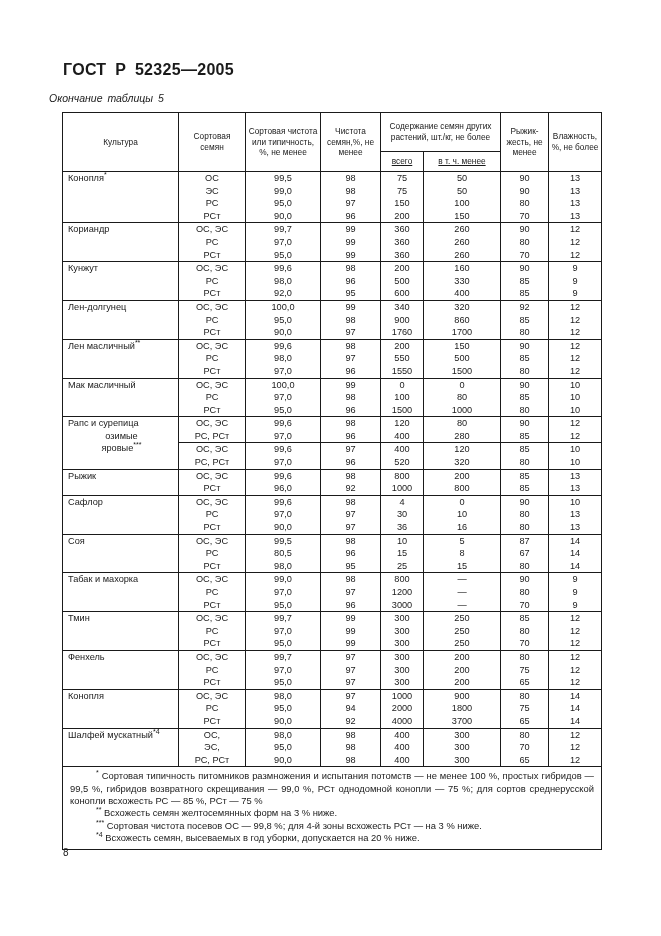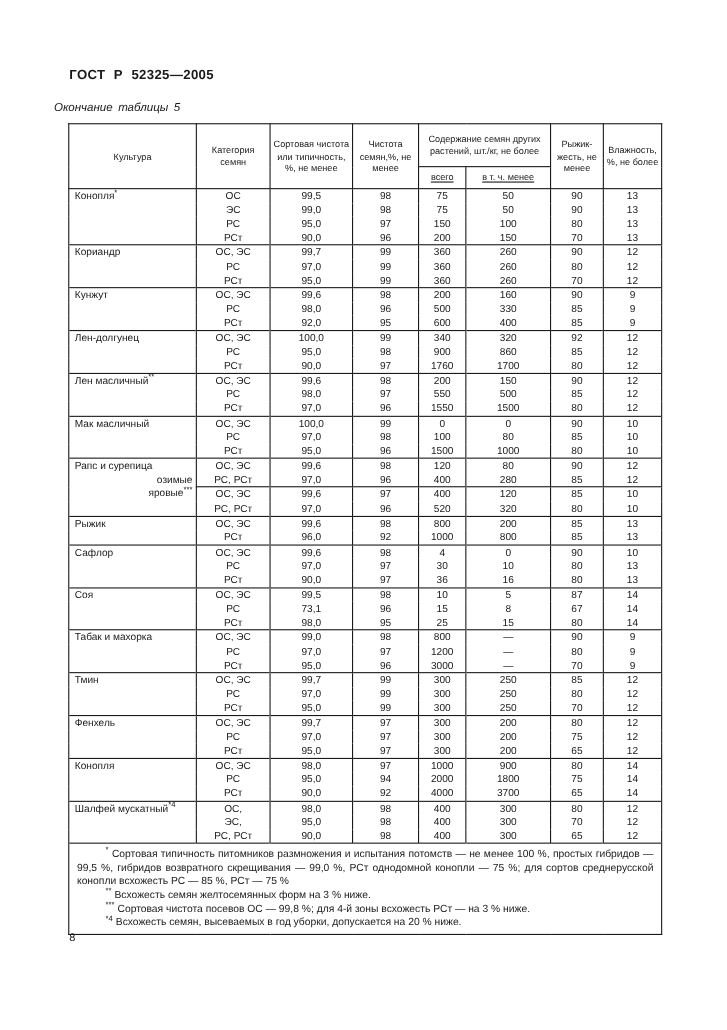--- a/index.html
+++ b/index.html
@@ -11,21 +11,21 @@
   .page {
     position: relative;
     width: 661px;
     height: 936px;
     background: #ffffff;
     overflow: hidden;
   }
   .doc-standard {
     position: absolute;
     left: 63px; top: 61px;
-    font-size: 12px;
+    font-size: 16px;
     font-weight: bold;
     word-spacing: 4px;
     letter-spacing: 0.3px;
   }
   .table-caption {
     position: absolute;
     left: 49px; top: 92px;
     font-size: 10.5px;
     font-style: italic;
     word-spacing: 2px;
@@ -61,21 +61,21 @@
     border-top: none;
     border-bottom: none;
   }
   table.gost tbody { border: 1px solid #1a1a1a; }
   table.gost td.culture {
     text-align: left;
     vertical-align: top;
     padding: 0 3px 0 5px;
   }
   table.gost td.culture .cline { line-height: 12.6px; white-space: nowrap; }
-  table.gost td.culture .cline.sub { text-align: right; }
+  table.gost td.culture .cline.sub { text-align: center; }
   table.gost tr.sub-sep td { border-top: 1px solid #1a1a1a; }
   sup { font-size: 7px; line-height: 0; }
   table.gost tfoot td {
     border: 1px solid #1a1a1a;
     font-size: 9.4px;
     line-height: 12.3px;
     padding: 3px 7px 5px 7px;
     text-align: left;
     vertical-align: top;
   }
@@ -106,21 +106,21 @@
         <col style="width:75px">
         <col style="width:60px">
       <col style="width:43px">
         <col style="width:77px">
         <col style="width:48px">
         <col style="width:53px">
     </colgroup>
     <thead>
       <tr class="h1">
         <th rowspan="2">Культура</th>
-        <th rowspan="2">Категория семян</th>
+        <th rowspan="2">Сортовая семян</th>
         <th rowspan="2">Сортовая чистота или типичность, %, не менее</th>
         <th rowspan="2">Чистота семян,%, не менее</th>
         <th colspan="2">Содержание семян других растений, шт./кг, не более</th>
         <th rowspan="2">Рыжик­жесть, не менее</th>
         <th rowspan="2">Влаж­ность, %, не более</th>
       </tr>
       <tr class="h2">
         <th>всего</th>
         <th>в т. ч. менее</th>
       </tr>
@@ -432,21 +432,21 @@
           <td>ОС, ЭС</td>
           <td>99,5</td>
           <td>98</td>
           <td>10</td>
           <td>5</td>
           <td>87</td>
           <td>14</td>
         </tr>
         <tr>
           <td>РС</td>
-          <td>73,1</td>
+          <td>80,5</td>
           <td>96</td>
           <td>15</td>
           <td>8</td>
           <td>67</td>
           <td>14</td>
         </tr>
         <tr>
           <td>РСт</td>
           <td>98,0</td>
           <td>95</td>

